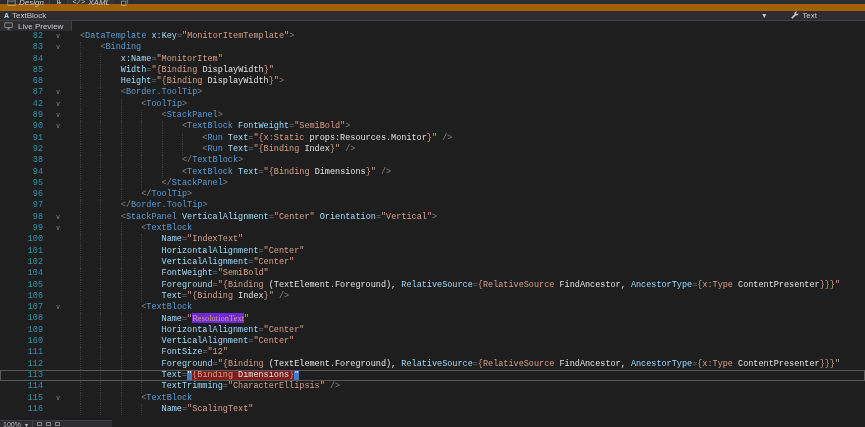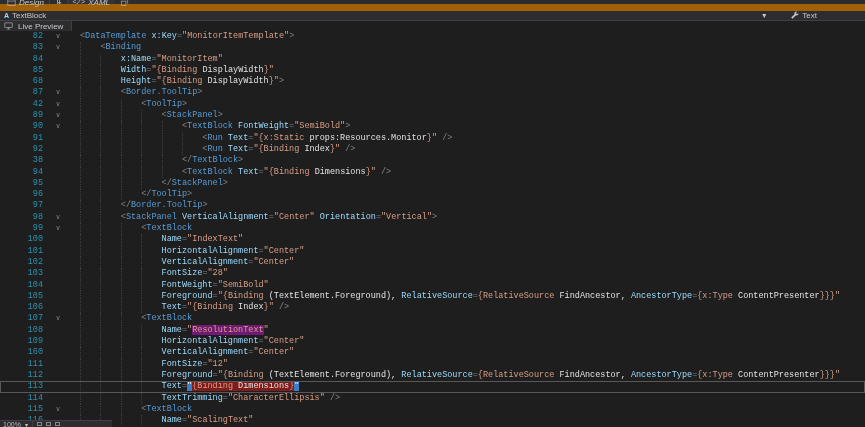--- a/index.html
+++ b/index.html
@@ -57,21 +57,21 @@
   }
   .indent-guide {
     display:inline-block; width:4ch; height:11.3px; vertical-align:top;
     border-left:1px dotted #3e3e42;
   }
   .tok-d { color:#808080; }
   .tok-e { color:#569cd6; }
   .tok-a { color:#9cdcfe; }
   .tok-s { color:#d69d85; }
   .tok-p { color:#e2e2e2; font-weight:normal; }
-  .mk-hl  { background:#701a75; }
+  .mk-hl  { background:#6d28d9;font-family:Liberation Serif, serif; }
   .mk-sel { background:#7f1d1d; }
   .mk-selq{ background:#3e7cc8; color:#ffffff; }
   
   .statusbar {
     position:absolute; left:0; bottom:0; width:112px; height:7px;
     background:#2d2d30; border-top:1px solid #3f3f46;
     display:flex; align-items:flex-start; gap:4px; padding:0 0 0 3px;
     font-size:7px; line-height:8px; color:#bbbbbb; overflow:hidden;
   }
   .statusbar .sq { width:5px; height:4px; border:1px solid #888; margin-top:1px; flex:none; }
@@ -150,21 +150,20 @@
       <div class="code-row"><span class="line-number">38</span><span class="fold-col"></span><span class="code-text"><span class="indent-guide"></span><span class="indent-guide"></span><span class="indent-guide"></span><span class="indent-guide"></span><span class="indent-guide"></span><span class="tok-d">&lt;/</span><span class="tok-e">TextBlock</span><span class="tok-d">&gt;</span></span></div>
       <div class="code-row"><span class="line-number">94</span><span class="fold-col"></span><span class="code-text"><span class="indent-guide"></span><span class="indent-guide"></span><span class="indent-guide"></span><span class="indent-guide"></span><span class="indent-guide"></span><span class="tok-d">&lt;</span><span class="tok-e">TextBlock</span><span class="tok-a"> Text</span><span class="tok-d">=</span><span class="tok-s">"{Binding </span><span class="tok-p">Dimensions</span><span class="tok-s">}"</span><span class="tok-d"> /&gt;</span></span></div>
       <div class="code-row"><span class="line-number">95</span><span class="fold-col"></span><span class="code-text"><span class="indent-guide"></span><span class="indent-guide"></span><span class="indent-guide"></span><span class="indent-guide"></span><span class="tok-d">&lt;/</span><span class="tok-e">StackPanel</span><span class="tok-d">&gt;</span></span></div>
       <div class="code-row"><span class="line-number">96</span><span class="fold-col"></span><span class="code-text"><span class="indent-guide"></span><span class="indent-guide"></span><span class="indent-guide"></span><span class="tok-d">&lt;/</span><span class="tok-e">ToolTip</span><span class="tok-d">&gt;</span></span></div>
       <div class="code-row"><span class="line-number">97</span><span class="fold-col"></span><span class="code-text"><span class="indent-guide"></span><span class="indent-guide"></span><span class="tok-d">&lt;/</span><span class="tok-e">Border.ToolTip</span><span class="tok-d">&gt;</span></span></div>
       <div class="code-row"><span class="line-number">98</span><span class="fold-col">∨</span><span class="code-text"><span class="indent-guide"></span><span class="indent-guide"></span><span class="tok-d">&lt;</span><span class="tok-e">StackPanel</span><span class="tok-a"> VerticalAlignment</span><span class="tok-d">=</span><span class="tok-s">"Center"</span><span class="tok-a"> Orientation</span><span class="tok-d">=</span><span class="tok-s">"Vertical"</span><span class="tok-d">&gt;</span></span></div>
       <div class="code-row"><span class="line-number">99</span><span class="fold-col">∨</span><span class="code-text"><span class="indent-guide"></span><span class="indent-guide"></span><span class="indent-guide"></span><span class="tok-d">&lt;</span><span class="tok-e">TextBlock</span></span></div>
       <div class="code-row"><span class="line-number">100</span><span class="fold-col"></span><span class="code-text"><span class="indent-guide"></span><span class="indent-guide"></span><span class="indent-guide"></span><span class="indent-guide"></span><span class="tok-a">Name</span><span class="tok-d">=</span><span class="tok-s">"IndexText"</span></span></div>
       <div class="code-row"><span class="line-number">101</span><span class="fold-col"></span><span class="code-text"><span class="indent-guide"></span><span class="indent-guide"></span><span class="indent-guide"></span><span class="indent-guide"></span><span class="tok-a">HorizontalAlignment</span><span class="tok-d">=</span><span class="tok-s">"Center"</span></span></div>
       <div class="code-row"><span class="line-number">102</span><span class="fold-col"></span><span class="code-text"><span class="indent-guide"></span><span class="indent-guide"></span><span class="indent-guide"></span><span class="indent-guide"></span><span class="tok-a">VerticalAlignment</span><span class="tok-d">=</span><span class="tok-s">"Center"</span></span></div>
-      <div class="code-row"><span class="line-number">103</span><span class="fold-col"></span><span class="code-text"><span class="indent-guide"></span><span class="indent-guide"></span><span class="indent-guide"></span><span class="indent-guide"></span><span class="tok-a">FontSize</span><span class="tok-d">=</span><span class="tok-s">"28"</span></span></div>
       <div class="code-row"><span class="line-number">104</span><span class="fold-col"></span><span class="code-text"><span class="indent-guide"></span><span class="indent-guide"></span><span class="indent-guide"></span><span class="indent-guide"></span><span class="tok-a">FontWeight</span><span class="tok-d">=</span><span class="tok-s">"SemiBold"</span></span></div>
       <div class="code-row"><span class="line-number">105</span><span class="fold-col"></span><span class="code-text"><span class="indent-guide"></span><span class="indent-guide"></span><span class="indent-guide"></span><span class="indent-guide"></span><span class="tok-a">Foreground</span><span class="tok-d">=</span><span class="tok-s">"{Binding </span><span class="tok-p">(TextElement.Foreground), </span><span class="tok-a">RelativeSource</span><span class="tok-d">=</span><span class="tok-s">{RelativeSource </span><span class="tok-p">FindAncestor, </span><span class="tok-a">AncestorType</span><span class="tok-d">=</span><span class="tok-s">{x:Type </span><span class="tok-p">ContentPresenter</span><span class="tok-s">}}}"</span></span></div>
       <div class="code-row"><span class="line-number">106</span><span class="fold-col"></span><span class="code-text"><span class="indent-guide"></span><span class="indent-guide"></span><span class="indent-guide"></span><span class="indent-guide"></span><span class="tok-a">Text</span><span class="tok-d">=</span><span class="tok-s">"{Binding </span><span class="tok-p">Index</span><span class="tok-s">}"</span><span class="tok-d"> /&gt;</span></span></div>
       <div class="code-row"><span class="line-number">107</span><span class="fold-col">∨</span><span class="code-text"><span class="indent-guide"></span><span class="indent-guide"></span><span class="indent-guide"></span><span class="tok-d">&lt;</span><span class="tok-e">TextBlock</span></span></div>
       <div class="code-row"><span class="line-number">108</span><span class="fold-col"></span><span class="code-text"><span class="indent-guide"></span><span class="indent-guide"></span><span class="indent-guide"></span><span class="indent-guide"></span><span class="tok-a">Name</span><span class="tok-d">=</span><span class="tok-s">"</span><span class="tok-s mk-hl">ResolutionText</span><span class="tok-s">"</span></span></div>
       <div class="code-row"><span class="line-number">109</span><span class="fold-col"></span><span class="code-text"><span class="indent-guide"></span><span class="indent-guide"></span><span class="indent-guide"></span><span class="indent-guide"></span><span class="tok-a">HorizontalAlignment</span><span class="tok-d">=</span><span class="tok-s">"Center"</span></span></div>
       <div class="code-row"><span class="line-number">160</span><span class="fold-col"></span><span class="code-text"><span class="indent-guide"></span><span class="indent-guide"></span><span class="indent-guide"></span><span class="indent-guide"></span><span class="tok-a">VerticalAlignment</span><span class="tok-d">=</span><span class="tok-s">"Center"</span></span></div>
       <div class="code-row"><span class="line-number">111</span><span class="fold-col"></span><span class="code-text"><span class="indent-guide"></span><span class="indent-guide"></span><span class="indent-guide"></span><span class="indent-guide"></span><span class="tok-a">FontSize</span><span class="tok-d">=</span><span class="tok-s">"12"</span></span></div>
       <div class="code-row"><span class="line-number">112</span><span class="fold-col"></span><span class="code-text"><span class="indent-guide"></span><span class="indent-guide"></span><span class="indent-guide"></span><span class="indent-guide"></span><span class="tok-a">Foreground</span><span class="tok-d">=</span><span class="tok-s">"{Binding </span><span class="tok-p">(TextElement.Foreground), </span><span class="tok-a">RelativeSource</span><span class="tok-d">=</span><span class="tok-s">{RelativeSource </span><span class="tok-p">FindAncestor, </span><span class="tok-a">AncestorType</span><span class="tok-d">=</span><span class="tok-s">{x:Type </span><span class="tok-p">ContentPresenter</span><span class="tok-s">}}}"</span></span></div>
       <div class="code-row caret-line"><span class="line-number">113</span><span class="fold-col"></span><span class="code-text"><span class="indent-guide"></span><span class="indent-guide"></span><span class="indent-guide"></span><span class="indent-guide"></span><span class="tok-a">Text</span><span class="tok-d">=</span><span class="tok-s mk-selq">"</span><span class="tok-s mk-sel">{Binding </span><span class="tok-p mk-sel">Dimensions</span><span class="tok-s mk-sel">}</span><span class="tok-s mk-selq">"</span></span></div>

